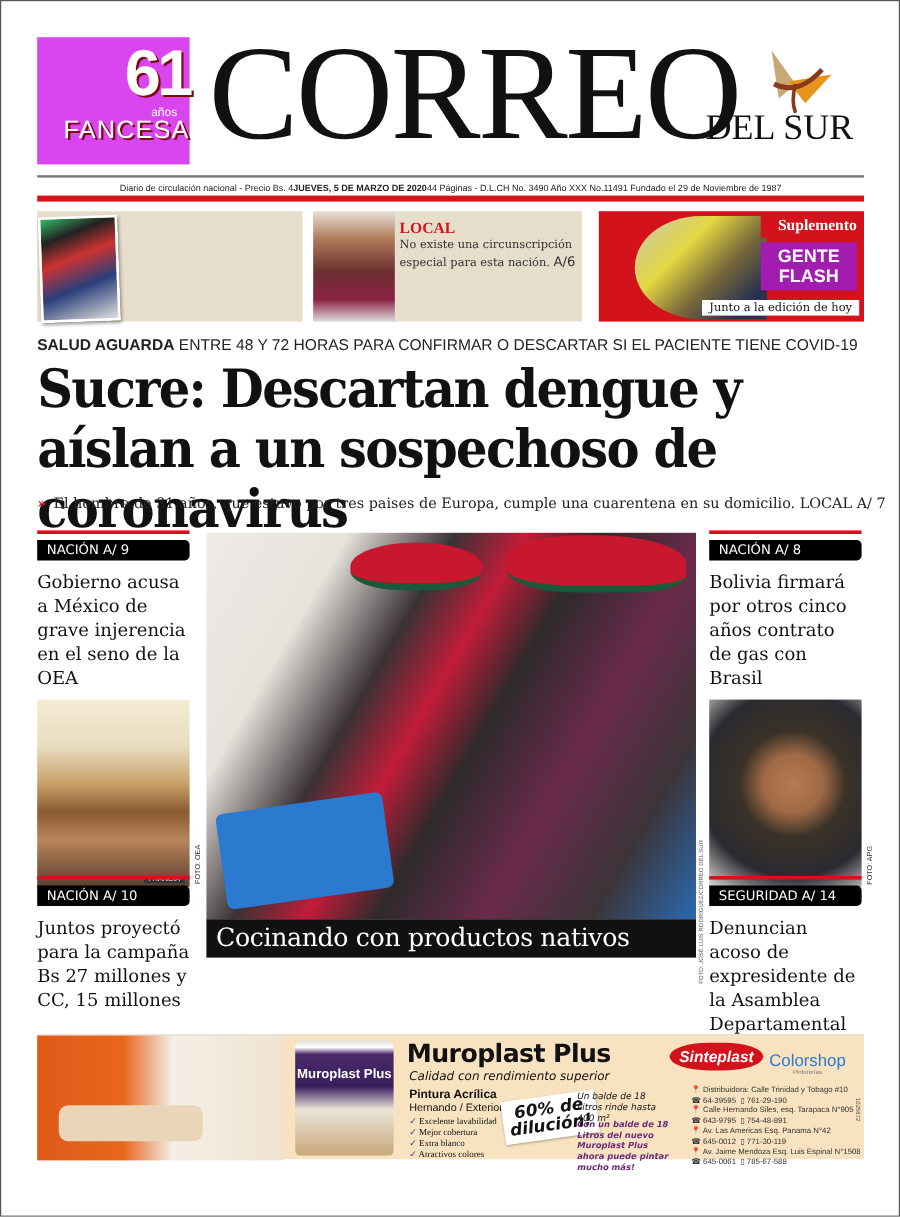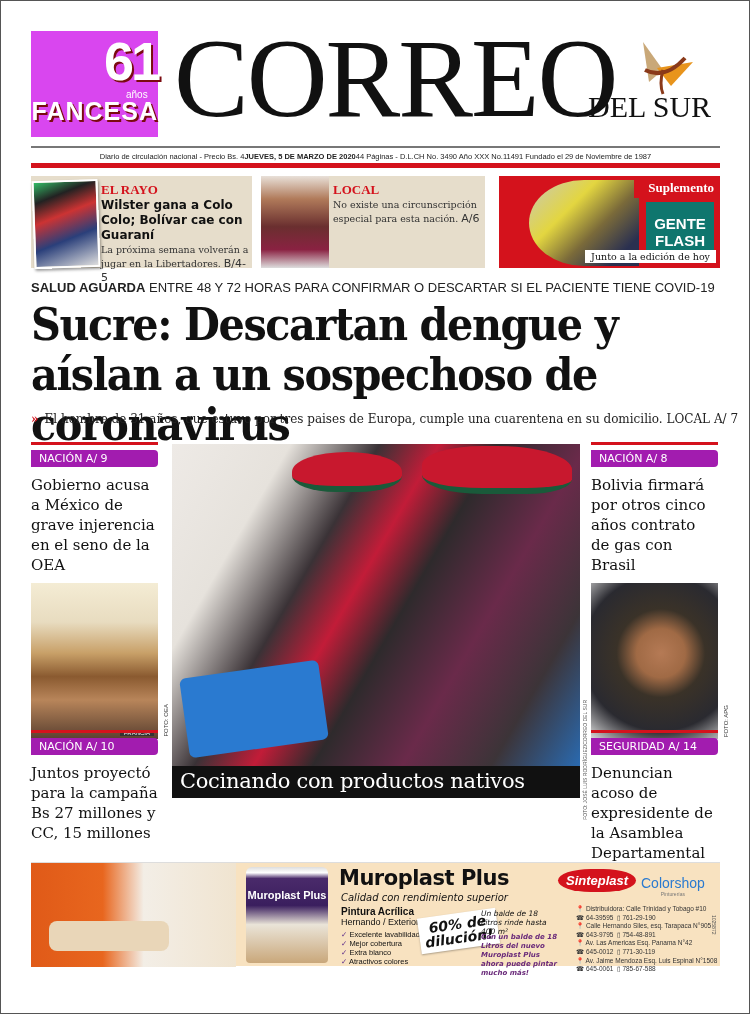--- a/index.html
+++ b/index.html
@@ -3,52 +3,52 @@
 <meta charset="utf-8">
 <style>
 *{box-sizing:border-box;margin:0;padding:0}
 body{width:750px;height:1014px;background:#fff;position:relative;overflow:hidden;font-family:"DejaVu Serif",serif;color:#111}
 .frame{position:absolute;inset:0;border:1px solid #555}
 .abs{position:absolute}
 
 .fancesa{left:31px;top:31px;width:127px;height:106px;background:#d946ef;color:#fff;text-align:right}
 .fancesa .num{font-family:"Liberation Sans",sans-serif;font-weight:bold;font-size:54px;line-height:56px;margin-top:2px;letter-spacing:-3px;text-shadow:2px 2px 0 #7a0a10}
 .fancesa .anos{font-family:"Liberation Sans",sans-serif;font-size:10px;position:absolute;left:95px;top:58px}
-.fancesa .brand{font-family:"Liberation Sans",sans-serif;font-weight:bold;font-size:25px;letter-spacing:1px;margin-top:8px;text-shadow:2px 2px 0 #7a0a10}
+.fancesa .brand{font-family:"Liberation Sans",sans-serif;font-weight:normal;font-size:21px;letter-spacing:1px;margin-top:8px;text-shadow:2px 2px 0 #7a0a10}
 .logo{left:174px;top:22px;font-family:"Liberation Serif",serif;font-size:112px;line-height:112px;letter-spacing:-2px;color:#111}
 .delsur{left:588px;top:90px;font-family:"Liberation Serif",serif;font-size:30px;color:#111}
 .bird{left:635px;top:40px;width:60px;height:55px}
 .infobar{left:31px;top:146px;width:689px;border-top:2px solid #777;padding-top:4px;font-family:"Liberation Sans",sans-serif;font-size:7.5px;color:#222;display:flex;justify-content:center}
 .infobar .date{font-weight:bold}
 .redrule{left:31px;top:163px;width:689px;height:5px;background:#d4121c}
 
 .teaser{top:176px;height:92px;background:#e6ddcb}
 .t1{left:31px;width:221px}
 .t2{left:261px;width:224px}
 .t3{left:499px;width:221px;background:#d4121c;overflow:hidden}
 .tmag{left:2px;top:4px;width:66px;height:88px;background:linear-gradient(160deg,#3b6 0%,#222 20%,#c33 40%,#2a3f7a 65%,#dedede 100%);border:2px solid #fff;box-shadow:1px 2px 3px rgba(0,0,0,.4);transform:rotate(-2deg)}
 .tcat{font-family:"Liberation Serif",serif;font-weight:bold;color:#d4121c;font-size:13px}
 .thead{font-family:"DejaVu Sans",sans-serif;font-weight:bold;font-size:12px;line-height:15px;color:#111}
 .tsub{font-size:9.5px;line-height:14px;color:#333}
 .tsub b{font-family:"DejaVu Sans",sans-serif;font-weight:normal;font-size:11px}
 .twoman{left:0;top:0;width:68px;height:92px;background:linear-gradient(180deg,#e8e0d8 0%,#b07a5a 25%,#6a2f2f 55%,#8a2242 80%,#ddd 100%)}
 .flashpic{left:30px;top:4px;width:110px;height:86px;background:linear-gradient(135deg,#c8c8b8 0%,#e3d640 35%,#7a6a3a 60%,#2a3050 85%);border-radius:50% 0 0 50%}
 .suplemento{right:0;top:4px;background:#d4121c;color:#fff;font-family:"Liberation Serif",serif;font-weight:bold;font-size:13px;padding:0 6px 2px 14px}
-.gente{right:6px;top:26px;width:68px;background:#0f766e;color:#fff;text-align:center;font-family:"Liberation Sans",sans-serif;font-weight:bold;font-size:15px;line-height:17px;padding:13px 0}
+.gente{right:6px;top:26px;width:80px;background:#a21caf;color:#fff;text-align:center;font-family:"Liberation Sans",sans-serif;font-weight:bold;font-size:15px;line-height:17px;padding:3px 0}
 .junto{right:4px;bottom:5px;background:#fff;font-size:9.5px;padding:1px 6px;color:#111}
 
 .kicker{left:31px;top:280px;font-family:"Liberation Sans",sans-serif;font-size:13px;color:#222}
 .kicker b{font-weight:bold}
 .headline{left:31px;top:300px;width:700px;font-family:"DejaVu Serif",serif;font-weight:bold;font-size:44px;line-height:50px;letter-spacing:-1.5px;transform:scaleX(.94);transform-origin:left}
 .deck{left:31px;top:412px;font-size:12px;color:#222}
 .deck .arrow{color:#d4121c;font-weight:bold;margin-right:6px}
 
 .col{width:127px}
 .redline{height:3px;background:#d4121c}
-.label{margin-top:5px;background:#a21caf;color:#fff;font-family:"DejaVu Sans",sans-serif;font-size:11px;padding:2px 8px;border-radius:0 4px 4px 0}
+.label{margin-top:5px;background:#000000;color:#fff;font-family:"DejaVu Sans",sans-serif;font-size:11px;padding:2px 8px;border-radius:0 4px 4px 0}
 .colhead{margin-top:8px;font-family:"DejaVu Serif",serif;font-size:15px;line-height:20px;color:#111}
 .photo{position:relative;margin-top:8px;height:156px}
 .oea{background:linear-gradient(180deg,#f4ecd4 0%,#e8dcc0 25%,#c8a068 45%,#8a5a30 60%,#b8855a 75%,#5a4030 100%)}
 .man{background:radial-gradient(circle at 55% 45%,#b57a55 0%,#a06a45 22%,#3a3228 40%,#2a2a30 70%,#dcdcdc 100%)}
 .credit{position:absolute;right:-11px;bottom:2px;font-family:"Liberation Sans",sans-serif;font-size:6px;writing-mode:vertical-rl;transform:rotate(180deg);color:#333}
 .francia{position:absolute;right:4px;bottom:3px;background:#333;color:#eee;font-family:"Liberation Sans",sans-serif;font-size:6px;padding:0 4px}
 
 .mainphoto{left:172px;top:444px;width:408px;height:322px;background:linear-gradient(120deg,#eeeae6 0%,#e6e2dc 20%,#3a3236 35%,#c21c38 45%,#2e2a2c 55%,#6a2a4a 70%,#3c3438 85%,#2a6ab0 100%)}
 .hat1{left:120px;top:8px;width:110px;height:40px;background:#c8182e;border-radius:50% 50% 40% 40%;border-bottom:6px solid #1a5a3a}
 .hat2{left:250px;top:2px;width:150px;height:48px;background:#c8182e;border-radius:40% 50% 30% 40%;border-bottom:6px solid #1a5a3a}
@@ -61,21 +61,21 @@
 
 .ad{left:31px;top:862px;width:689px;height:104px;background:#f8e2c0;border-top:1px solid #ddd}
 .adroom{left:0;top:0;width:205px;height:104px;background:linear-gradient(90deg,#e05a18 0%,#e8661e 35%,#f3eee6 55%,#f0e4d0 100%)}
 .sofa{left:18px;top:58px;width:120px;height:30px;background:#e9d6b8;border-radius:8px}
 .bucket{left:215px;top:4px;width:82px;height:96px;background:linear-gradient(180deg,#ddd 0%,#fff 6%,#4a2a6a 12%,#3a1e5e 40%,#eae4d8 60%,#c9a77a 100%);border-radius:6px 6px 4px 4px}
 .bucket .bname{position:absolute;top:22px;width:100%;text-align:center;color:#fff;font-family:"Liberation Sans",sans-serif;font-size:11px;line-height:12px;font-weight:bold}
 .adtitle{left:308px;top:3px;font-family:"DejaVu Sans",sans-serif;font-weight:bold;font-size:21px;color:#111;letter-spacing:-.5px}
 .adtag{left:310px;top:29px;font-family:"DejaVu Sans",sans-serif;font-style:italic;font-size:10px;color:#111}
 .adprod{left:310px;top:44px;font-family:"Liberation Sans",sans-serif;font-size:9px;line-height:10px;color:#111}
 .adprod b{font-size:10px}
-.adlist{left:310px;top:67px;font-family:Liberation Sans, sans-serif;font-size:7.5px;line-height:9px;color:#111;list-style:none}
+.adlist{left:310px;top:67px;font-family:Liberation Serif, serif;font-size:7.5px;line-height:9px;color:#111;list-style:none}
 .adlist li::before{content:"✓ ";color:#5a2a8a}
 .dilucion{left:388px;top:50px;background:#fff;font-family:"DejaVu Sans",sans-serif;font-weight:bold;font-style:italic;font-size:14px;line-height:14px;text-align:center;padding:4px 5px;transform:rotate(-8deg);box-shadow:0 1px 2px rgba(0,0,0,.3)}
 .adbalde{left:450px;top:46px;font-family:"DejaVu Sans",sans-serif;font-style:italic;font-size:7.5px;line-height:9px;color:#111}
 .adpromo{left:450px;top:70px;font-family:"DejaVu Sans",sans-serif;font-style:italic;font-weight:bold;font-size:7px;line-height:9px;color:#6a2a7a}
 .sinteplast{left:527px;top:6px;background:#d4121c;color:#fff;font-family:"Liberation Sans",sans-serif;font-weight:bold;font-style:italic;font-size:13px;padding:4px 8px;border-radius:50%/60%}
 .colorshop{left:610px;top:12px;color:#2a7ad0;font-family:"Liberation Sans",sans-serif;font-size:14px}
 .colorshop small{display:block;font-size:5px;color:#777;text-align:center}
 .addrs{left:545px;top:42px;font-family:"Liberation Sans",sans-serif;font-size:6.5px;line-height:8.6px;color:#333}
 .adcode{left:680px;top:52px;font-family:"Liberation Sans",sans-serif;font-size:5px;writing-mode:vertical-rl;color:#555}
 </style>
@@ -99,25 +99,20 @@
 <div class="abs delsur">DEL SUR</div>
 <div class="abs infobar">
   <span>Diario de circulación nacional - Precio Bs. 4</span>
   <span class="date">JUEVES, 5 DE MARZO DE 2020</span>
   <span>44 Páginas - D.L.CH No. 3490 Año XXX No.11491 Fundado el 29 de Noviembre de 1987</span>
 </div>
 <div class="abs redrule"></div>
 
 <div class="abs teaser t1">
   <div class="abs tmag"></div>
-  <div class="abs" style="left:70px;top:6px;width:150px">
-    <div class="tcat">EL RAYO</div>
-    <div class="thead">Wilster gana a Colo Colo; Bolívar cae con Guaraní</div>
-    <div class="tsub"><span>La próxima semana volverán a jugar en la Libertadores.</span> <b>B/4-5</b></div>
-  </div>
 </div>
 <div class="abs teaser t2">
   <div class="abs twoman"></div>
   <div class="abs" style="left:72px;top:6px;width:150px">
     <div class="tcat">LOCAL</div>
     <div class="tsub"><span>No existe una circunscripción especial para esta nación.</span> <b>A/6</b></div>
   </div>
 </div>
 <div class="abs teaser t3">
   <div class="abs flashpic"></div>

